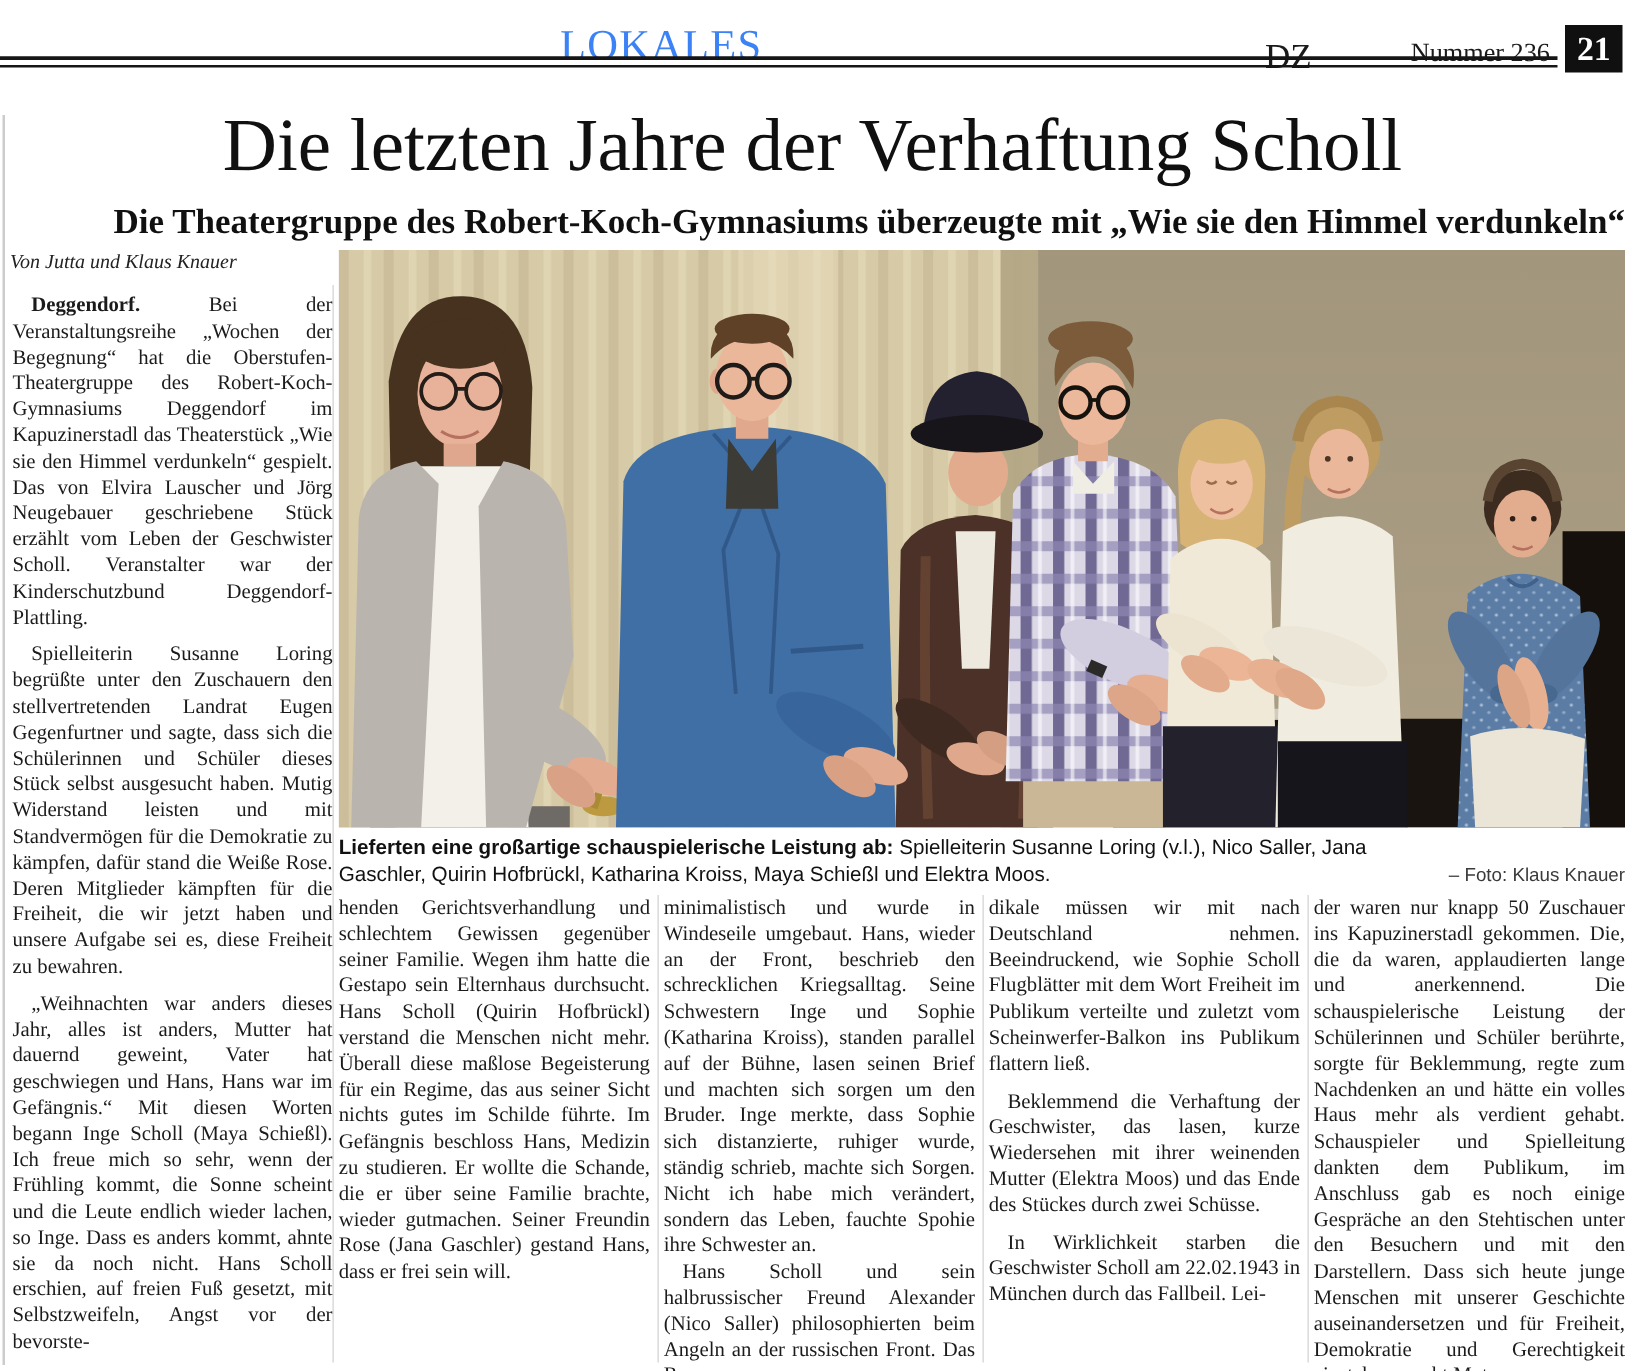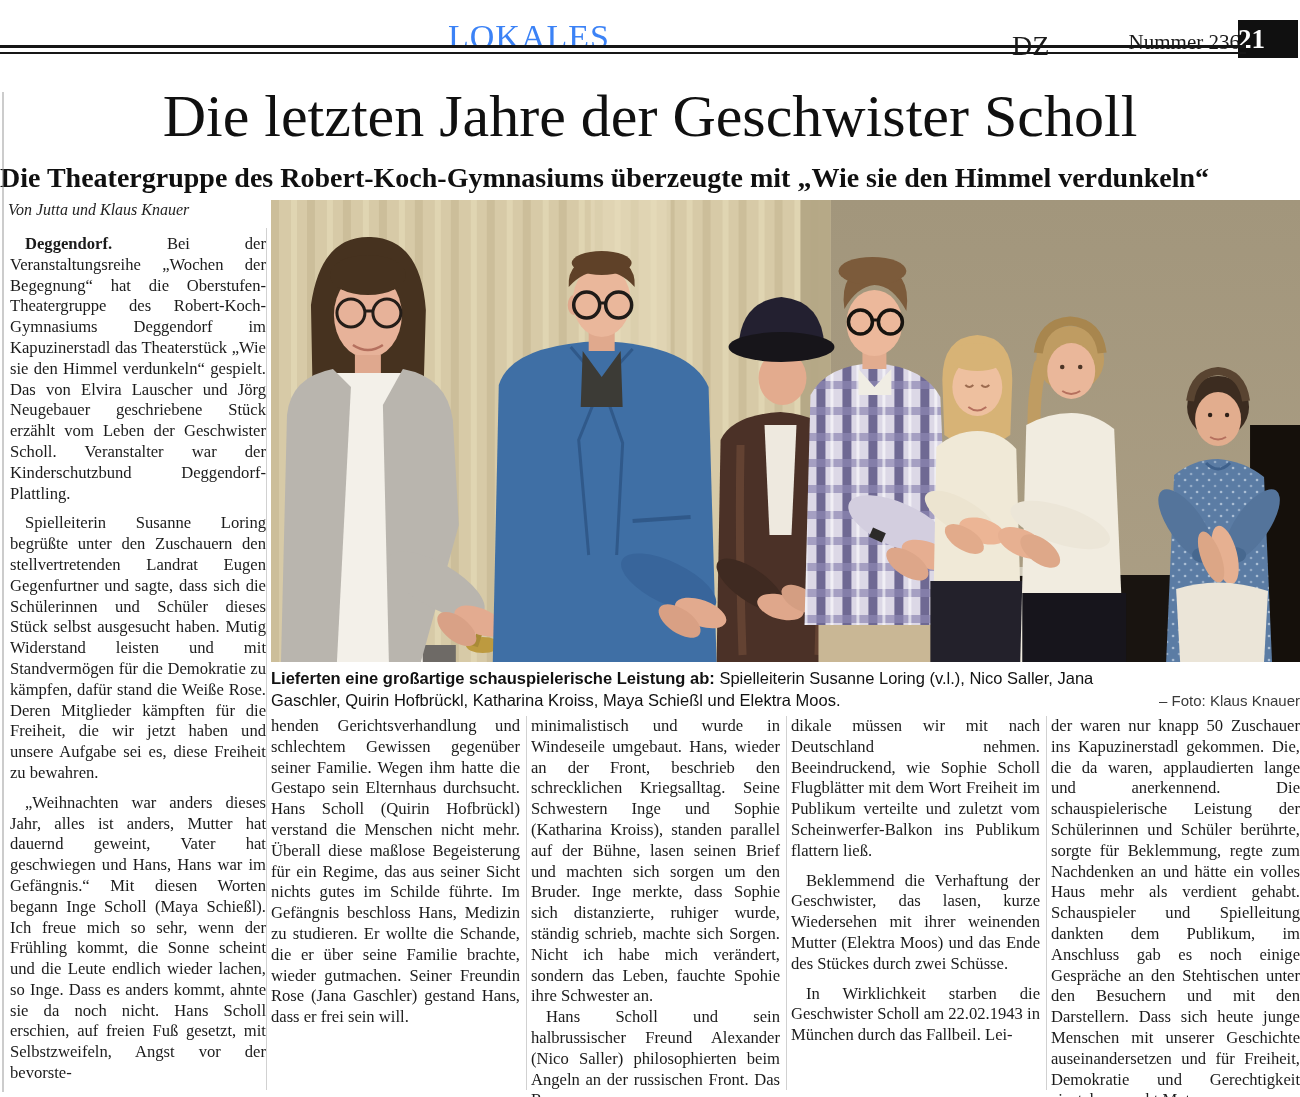--- a/index.html
+++ b/index.html
@@ -8,29 +8,29 @@
     background:#ffffff;color:#1a1a1a;
     font-family:"Liberation Serif", serif;
   }
   .abs{position:absolute;}
 
   
   #section-title{left:448px;top:18px;font-size:34px;letter-spacing:1px;color:#3b82f6;}
   #paper-code{left:1012px;top:30px;font-size:28px;}
   #issue-number{right:60px;top:30px;font-size:21px;margin-left:16px;}
   #page-number-box{
-    right:2px;top:20px;width:60px;height:38px;background:#101010;color:#fff;
-    font-size:27px;font-weight:bold;line-height:38px;
+    right:2px;top:20px;width:46px;height:38px;background:#101010;color:#fff;
+    font-size:27px;font-weight:bold;text-align:center;line-height:38px;
   }
   #rule-thick{left:0;top:45px;width:1246px;height:3px;background:#161616;}
   #rule-thin{left:0;top:52px;width:1246px;height:1.5px;background:#161616;}
 
   
   #headline{left:0;top:82px;width:1300px;text-align:center;font-size:60px;font-weight:400;color:#101010;white-space:nowrap;}
-  #subheadline{left:0;top:162px;width:1300px;text-align:left;font-size:28px;font-weight:700;color:#101010;white-space:nowrap;}
+  #subheadline{left:0;top:162px;width:1300px;text-align:right;font-size:28px;font-weight:700;color:#101010;white-space:nowrap;}
   #byline{left:8px;top:201px;font-size:16px;font-style:italic;color:#222;}
 
   
   .colrule{position:absolute;width:1px;background:#9a9a9a;opacity:.45;}
   #edge-left{left:2px;top:92px;height:1000px;width:1.5px;opacity:.5;}
   #rule-c1{left:266px;top:228px;height:862px;}
   #rule-c2{left:526px;top:716px;height:374px;}
   #rule-c3{left:786px;top:716px;height:374px;}
   #rule-c4{left:1046px;top:716px;height:374px;}
 
@@ -66,21 +66,21 @@
 
   <header>
     <span class="abs" id="section-title">LOKALES</span>
     <span class="abs" id="paper-code">DZ</span>
     <span class="abs" id="issue-number">Nummer 236</span>
     <span class="abs" id="page-number-box">21</span>
     <div class="abs" id="rule-thick"></div>
     <div class="abs" id="rule-thin"></div>
   </header>
 
-  <h1 class="abs" id="headline" style="margin:0;">Die letzten Jahre der Geschwister Scholl</h1>
+  <h1 class="abs" id="headline" style="margin:0;">Die letzten Jahre der Verhaftung Scholl</h1>
   <h2 class="abs" id="subheadline" style="margin:0;">Die Theatergruppe des Robert-Koch-Gymnasiums überzeugte mit „Wie sie den Himmel verdunkeln“</h2>
   <div class="abs" id="byline">Von Jutta und Klaus Knauer</div>
 
   <div class="colrule" id="edge-left"></div>
   <div class="colrule" id="rule-c1"></div>
   <div class="colrule" id="rule-c2"></div>
   <div class="colrule" id="rule-c3"></div>
   <div class="colrule" id="rule-c4"></div>
 
   <section class="newscol" id="col1">

